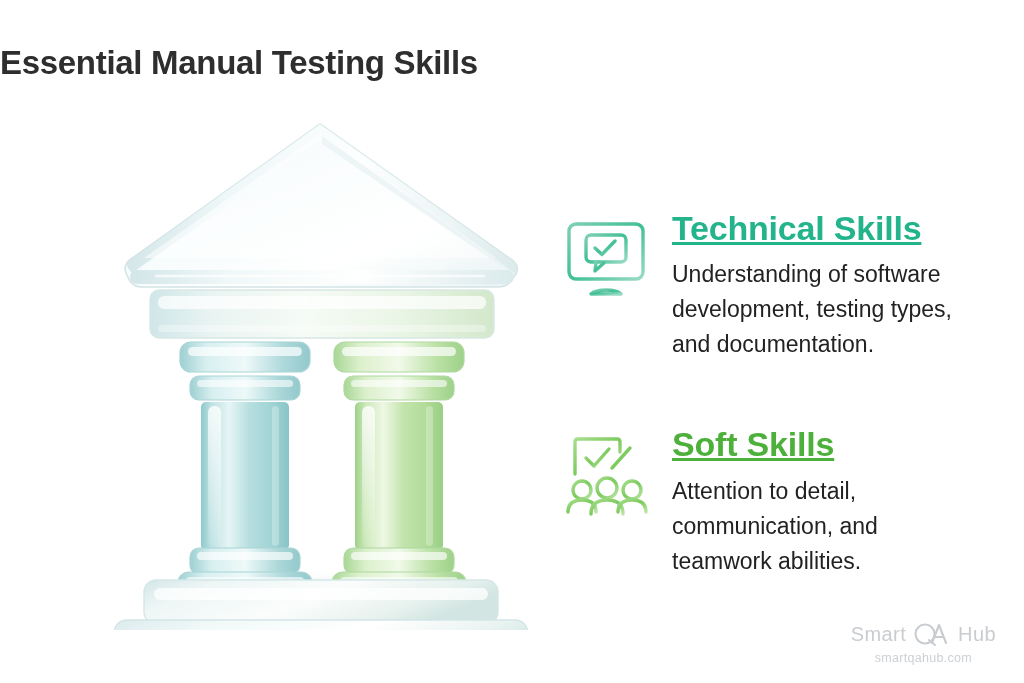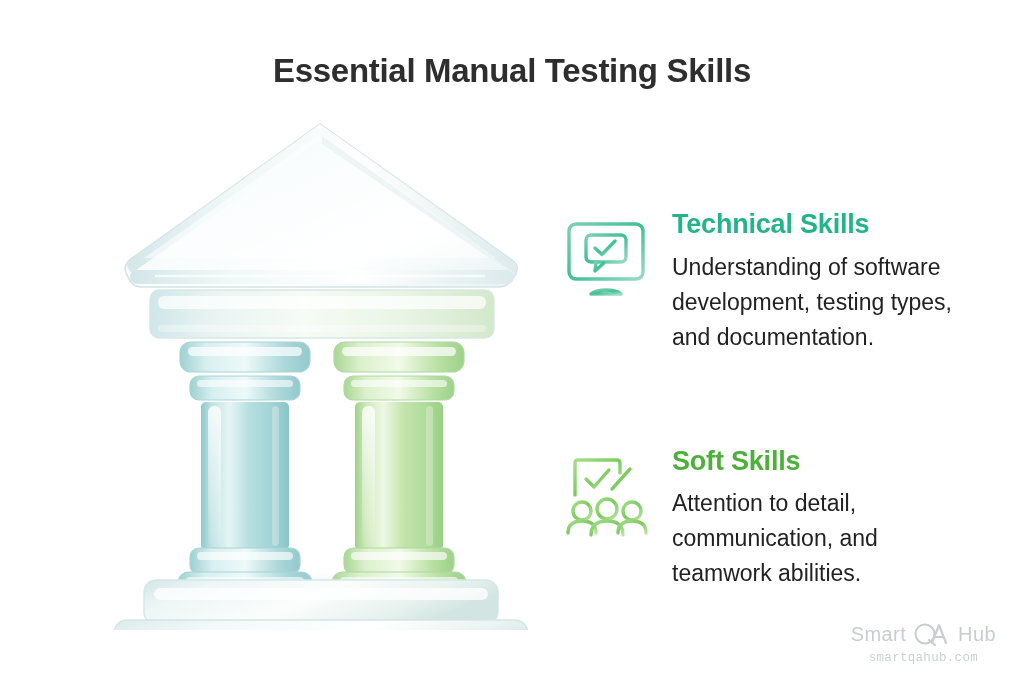--- a/index.html
+++ b/index.html
@@ -12,24 +12,23 @@
     height: 683px;
     position: relative;
     overflow: hidden;
     font-family: "Liberation Sans", sans-serif;
     background: #ffffff;
   }
 
   
   .page-title {
     position: absolute;
-    top: 52px;
+    top: 44px;
     left: 0;
     width: 1024px;
-    text-align: center;
     font-size: 33px;
     font-weight: bold;
     color: #2e2e2e;
     letter-spacing: -0.3px;
   }
 
   
   .temple {
     position: absolute;
     left: 96px;
@@ -55,25 +54,26 @@
     left: 0;
     top: 6px;
     width: 92px;
     height: 88px;
   }
   .skill-icon svg { display: block; }
   .skill-text {
     margin-left: 110px;
   }
   .skill-heading {
-    font-size: 27px;
+    font-size: 34px;
     font-weight: bold;
     letter-spacing: -0.2px;
     margin: 0 0 10px 0;
     line-height: 1.1;
+    text-decoration: underline;
   }
   .heading-technical { color: #23b48c; }
   .heading-soft { color: #4cb03a; }
   .skill-desc {
     font-size: 23px;
     color: #222222;
     line-height: 1.52;
     max-width: 280px;
     margin: 0;
   }
@@ -101,21 +101,20 @@
     width: 42px;
     height: 26px;
   }
   .wm-mono svg { display: block; }
   .wm-url {
     font-size: 12.5px;
     color: #ccd0d4;
     letter-spacing: 0.3px;
     margin-top: 4px;
     text-align: center;
-    font-family: Liberation Mono, monospace;
   }
 </style>
 </head>
 <body>
 
 <div class="page-title">Essential Manual Testing Skills</div>
 
 <div class="temple">
   <svg width="450" height="520" viewBox="0 0 450 520" xmlns="http://www.w3.org/2000/svg">
     <defs>
@@ -269,21 +268,21 @@
           <path d="M33 32 L40 38.5 L53 25"></path>
         </g>
       </svg>
     </div>
     <div class="skill-text">
       <h2 class="skill-heading heading-technical">Technical Skills</h2>
       <p class="skill-desc">Understanding of software development, testing types, and documentation.</p>
     </div>
   </div>
 
-  <div class="skill-block" style="margin-top: 92px;">
+  <div class="skill-block" style="margin-top: 64px;">
     <div class="skill-icon">
       <svg width="92" height="88" viewBox="0 0 92 88" xmlns="http://www.w3.org/2000/svg">
         <defs>
           <linearGradient id="icoS" x1="0" y1="0" x2="1" y2="1">
             <stop offset="0%" stop-color="#a7dd8c"></stop>
             <stop offset="50%" stop-color="#7ccb5e"></stop>
             <stop offset="100%" stop-color="#bde5a8"></stop>
           </linearGradient>
         </defs>
         <g fill="none" stroke="url(#icoS)" stroke-width="3.4" stroke-linecap="round" stroke-linejoin="round">

